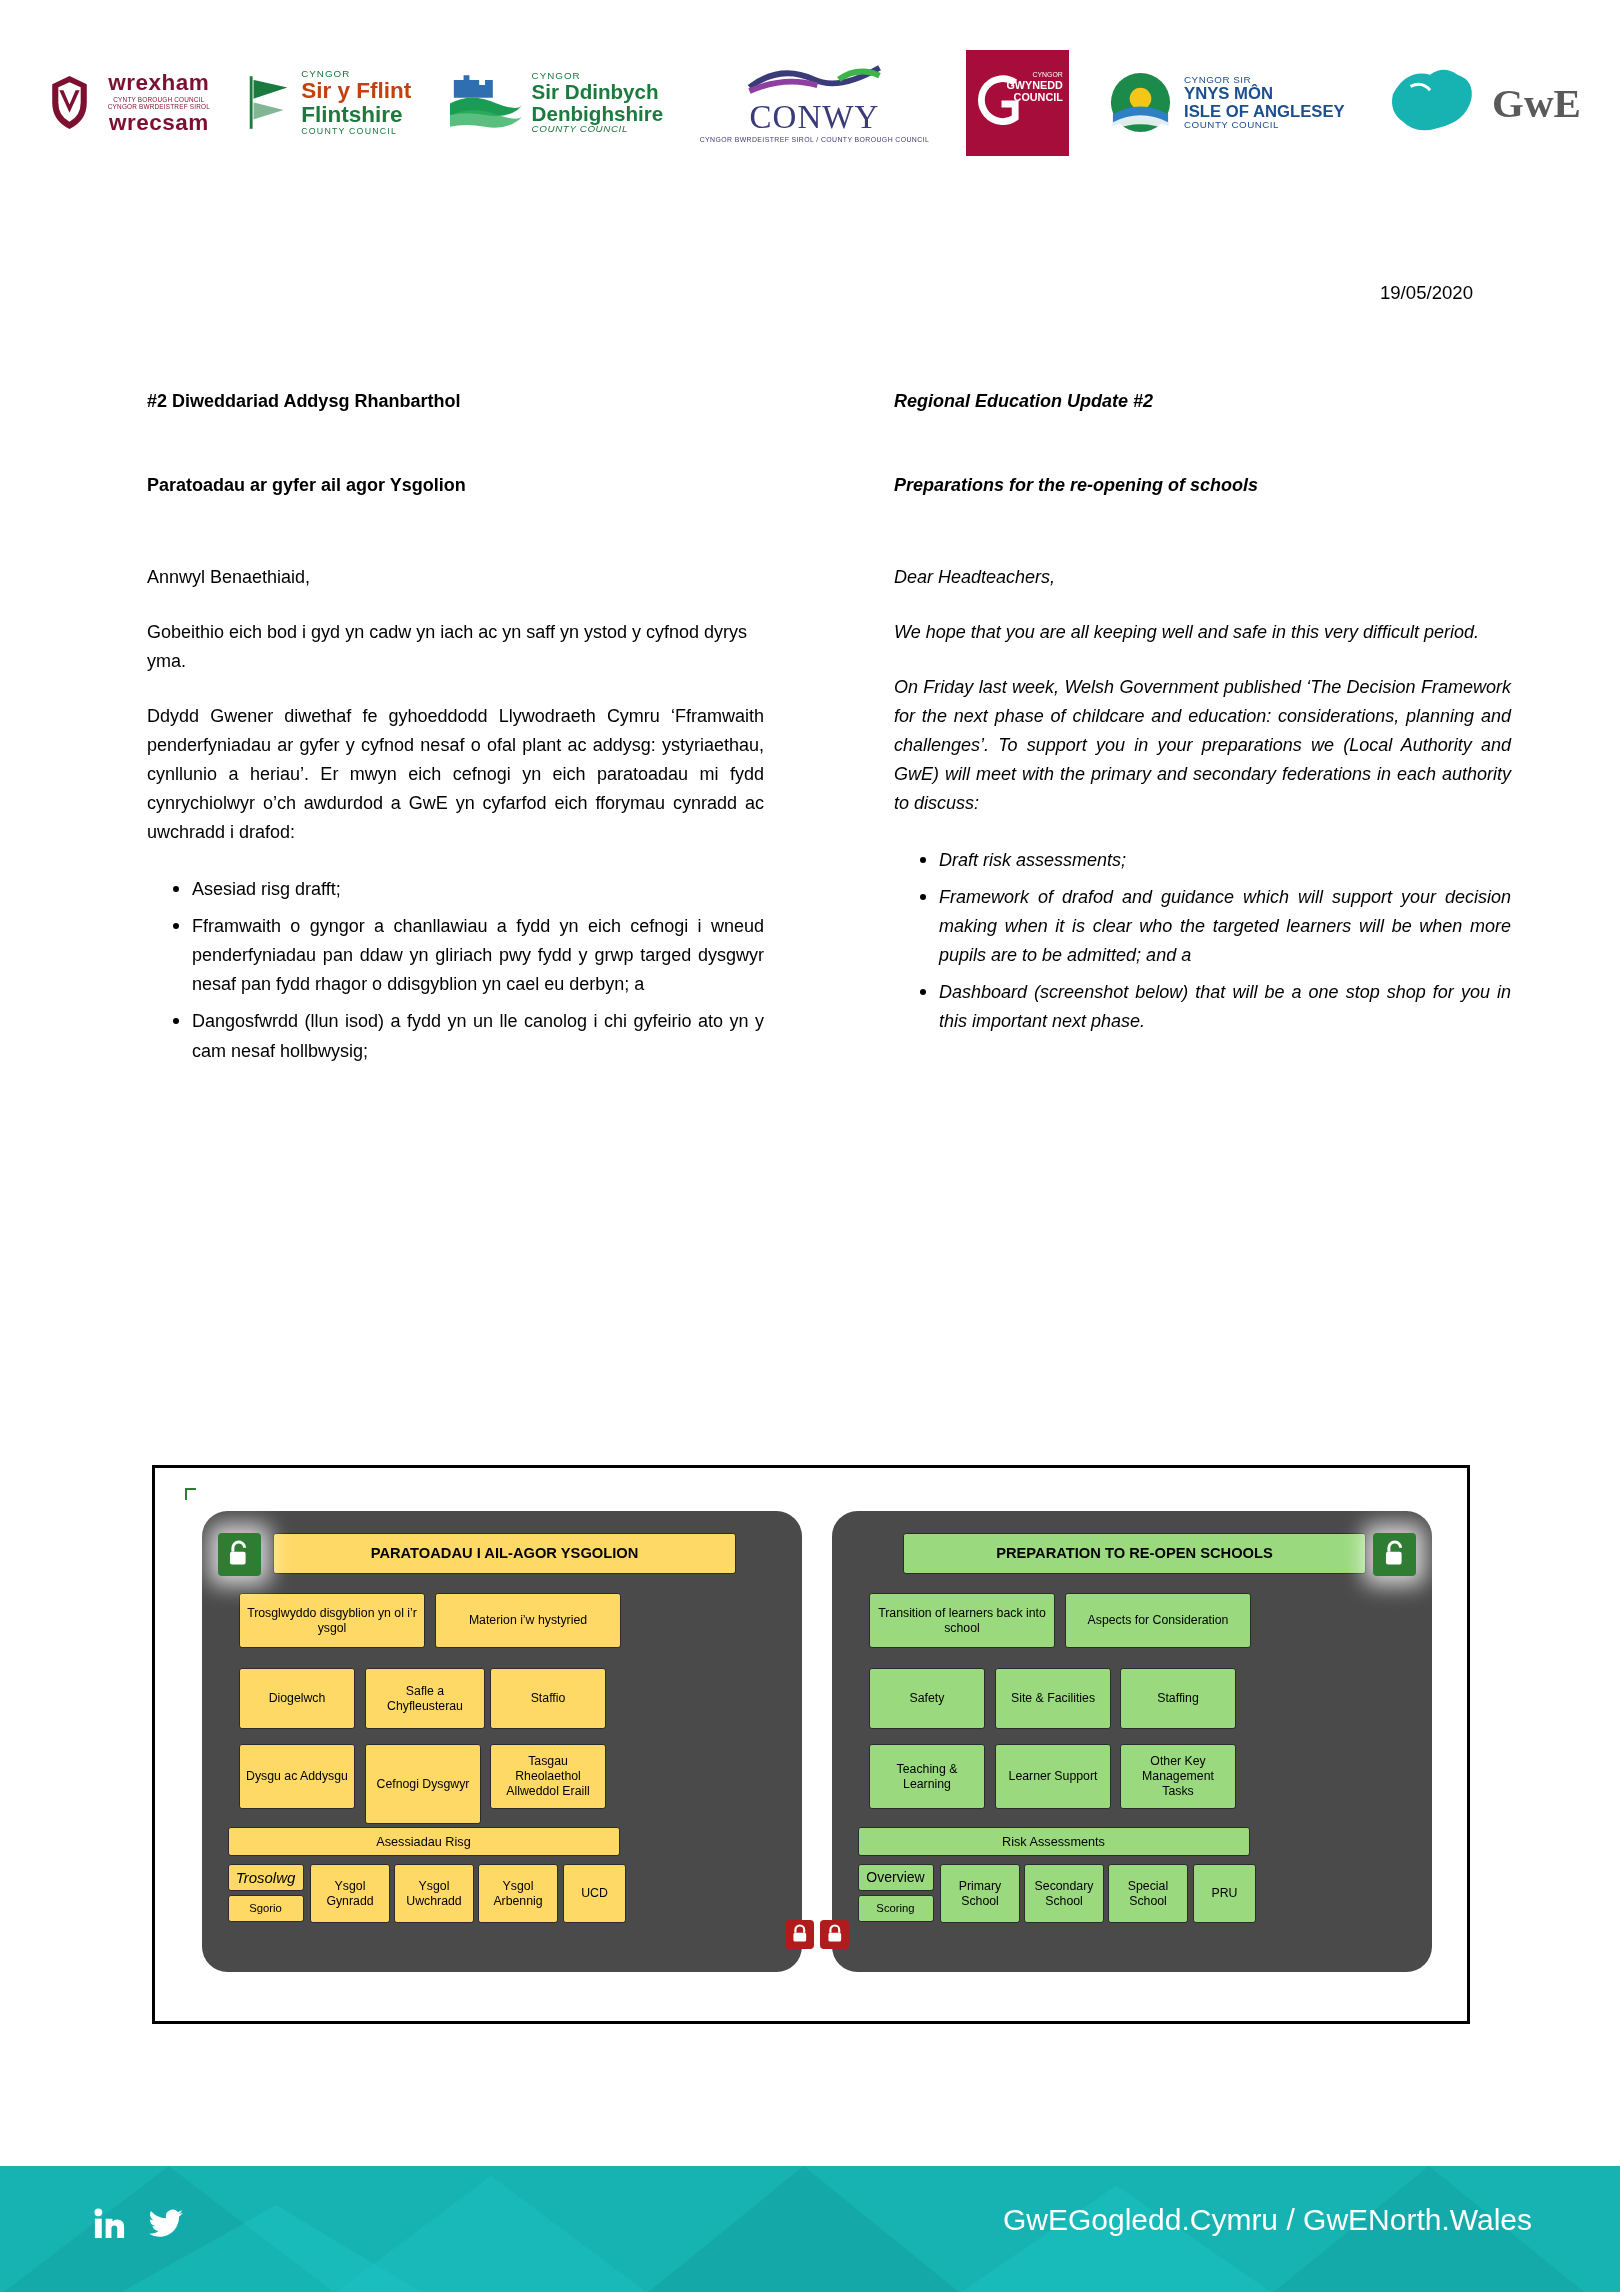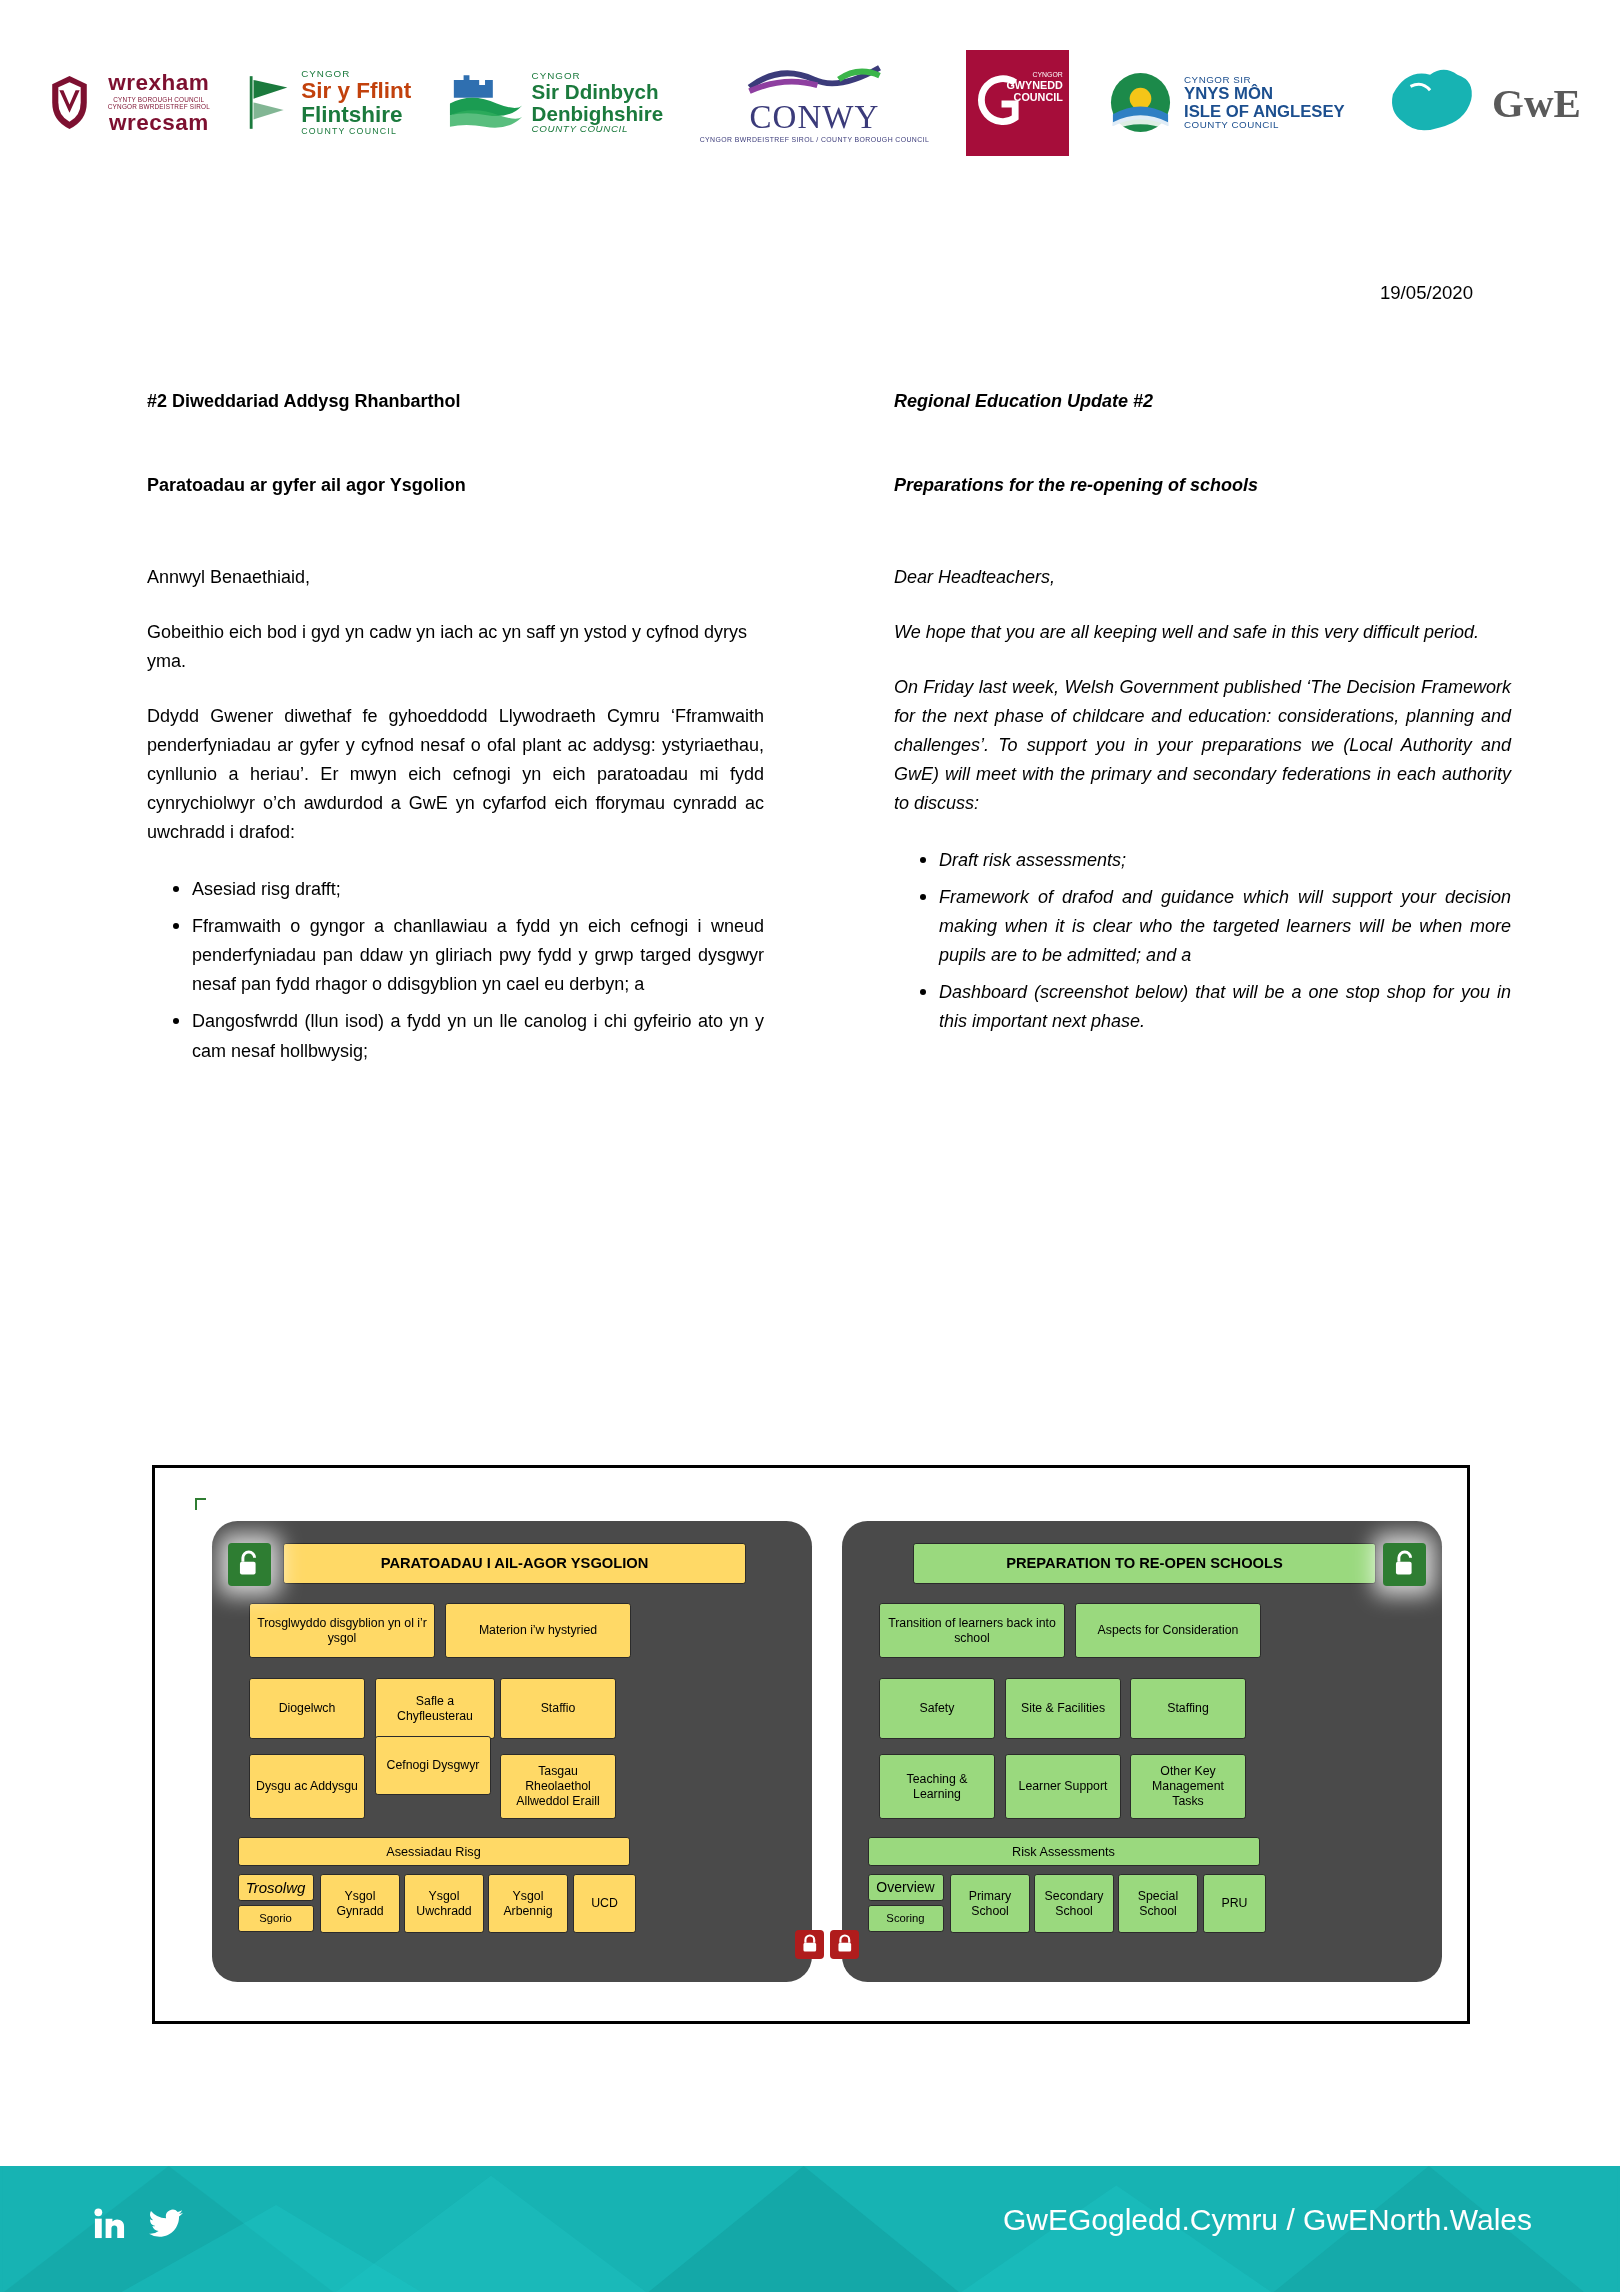--- a/index.html
+++ b/index.html
@@ -120,21 +120,21 @@
   
   .dash-outer {
     position: absolute;
     left: 152px;
     top: 1465px;
     width: 1318px;
     height: 559px;
     background: #ffffff;
     border: 3.9px solid #000000;
     box-sizing: border-box;
-    padding: 24px;
+    padding: 14px;
   }
   .dash-inner {
     width: 100%;
     height: 100%;
     background: #ffffff;
     position: relative;
     box-sizing: border-box;
   }
   .ruler-tick {
     position: absolute;
@@ -375,21 +375,21 @@
       <div class="panel-title title-yellow">PARATOADAU I AIL-AGOR YSGOLION</div>
 
       <div class="tile tile-yellow" style="left:37px; top:82px; width:186px; height:55px;">Trosglwyddo disgyblion yn ol i’r ysgol</div>
       <div class="tile tile-yellow" style="left:233px; top:82px; width:186px; height:55px;">Materion i’w hystyried</div>
 
       <div class="tile tile-yellow" style="left:37px; top:157px; width:116px; height:61px;">Diogelwch</div>
       <div class="tile tile-yellow" style="left:163px; top:157px; width:120px; height:61px;">Safle a Chyfleusterau</div>
       <div class="tile tile-yellow" style="left:288px; top:157px; width:116px; height:61px;">Staffio</div>
 
       <div class="tile tile-yellow" style="left:37px; top:233px; width:116px; height:65px;">Dysgu ac Addysgu</div>
-      <div class="tile tile-yellow" style="left:163px; top:215px; width:116px; height:59px;">Cefnogi Dysgwyr</div>
+      <div class="tile tile-yellow" style="left:163px; top:233px; width:116px; height:80px;">Cefnogi Dysgwyr</div>
       <div class="tile tile-yellow" style="left:288px; top:233px; width:116px; height:65px;">Tasgau Rheolaethol Allweddol Eraill</div>
 
       <div class="bar tile-yellow" style="left:25.5px; top:316px; width:390px; height:27.4px;">Asessiadau Risg</div>
 
       <div class="tile tile-yellow" style="left:25.5px; top:353px; width:76px; height:27.4px; font-size:15px;font-style:italic;">Trosolwg</div>
       <div class="tile tile-yellow" style="left:25.5px; top:384px; width:76px; height:27.4px; font-size:11.3px;">Sgorio</div>
 
       <div class="tile tile-yellow" style="left:108px; top:353px; width:80px; height:59px;">Ysgol Gynradd</div>
       <div class="tile tile-yellow" style="left:192px; top:353px; width:80px; height:59px;">Ysgol Uwchradd</div>
       <div class="tile tile-yellow" style="left:276px; top:353px; width:80px; height:59px;">Ysgol Arbennig</div>

